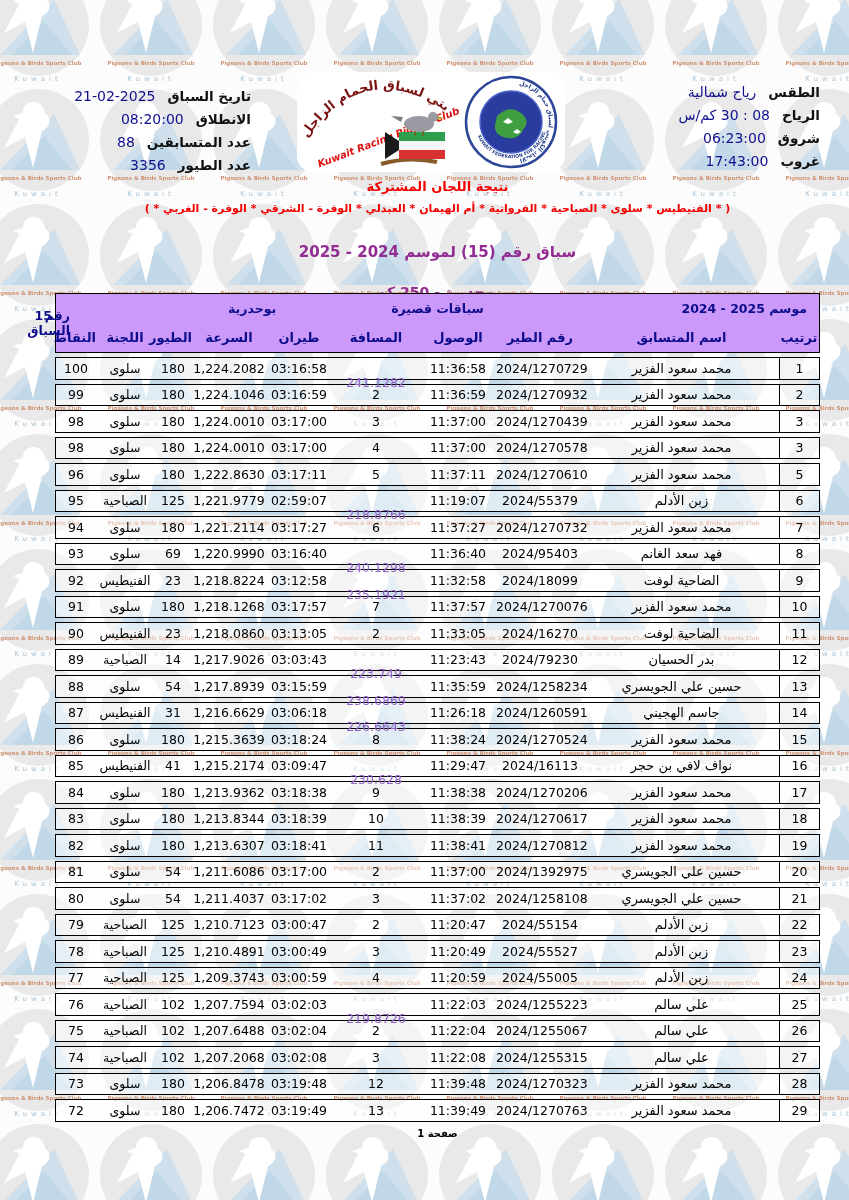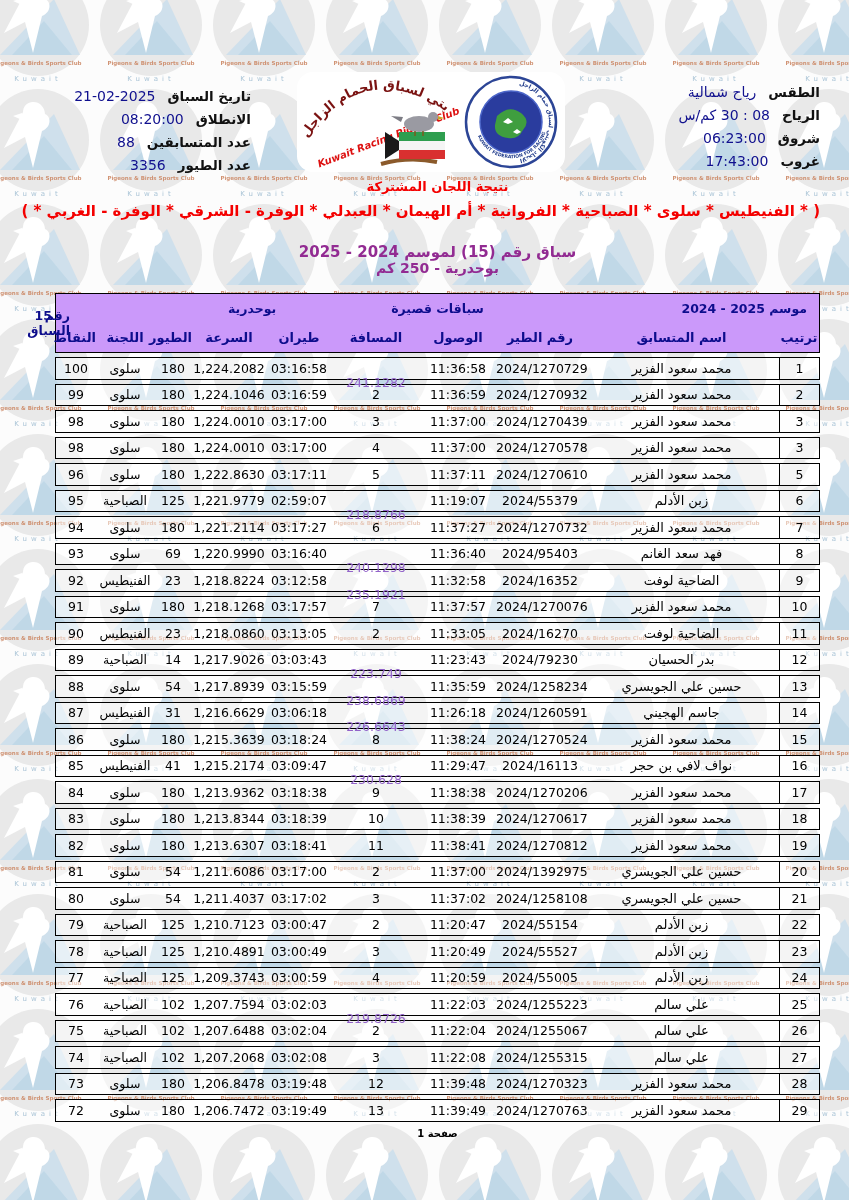--- a/index.html
+++ b/index.html
@@ -18,23 +18,23 @@
   .info .ivalue{color:#10108e;margin-left:0;margin-right:12px;white-space:nowrap;font-size:14px;}
   #info-left{top:84px;left:0;width:196px;}
   #info-right{top:80px;right:0;width:210px;}
 
   
   .logo-band{position:absolute;top:72px;left:242px;width:268px;height:100px;background:#fff;border-radius:16px;}
 
   
   .ttl{position:absolute;left:0;width:100%;text-align:center;white-space:nowrap;}
   .t-main{top:179px;color:#f40000;font-weight:bold;font-size:13px;}
-  .t-comm{top:202px;color:#f40000;font-weight:bold;font-size:15px;}
+  .t-comm{top:202px;color:#f40000;font-weight:bold;font-size:11px;}
   .t-race{top:243px;color:#922b92;font-weight:bold;font-size:15px;}
-  .t-dist{top:260px;color:#922b92;font-weight:bold;font-size:14px;}
+  .t-dist{top:284px;color:#922b92;font-weight:bold;font-size:14px;}
 
   
   .thead{position:absolute;top:293px;left:0;width:765px;height:60px;background:#cb99fa;
          border:1px solid #000;box-sizing:border-box;color:#0d0d8c;font-weight:bold;}
   .band1{position:relative;height:28px;font-size:12.5px;}
   .band1 span{position:absolute;top:7px;}
   .b-raceno{left:14px;display:flex;direction:rtl;}
   .b-raceno .num{margin-right:18px;}
   .b-site{left:172px;}
   .b-type{left:50%;transform:translateX(-50%);}
@@ -292,21 +292,21 @@
       <div class="c w-dist purple" dir="ltr">240.1298</div>
       <div class="c w-fly" dir="ltr">03:16:40</div>
       <div class="c w-spd" dir="ltr">1,220.9990</div>
       <div class="c w-birds" dir="ltr">69</div>
       <div class="c w-comm" dir="rtl">سلوى</div>
       <div class="c w-pts" dir="ltr">93</div>
     </div>
       <div class="trow">
       <div class="c w-rank" dir="ltr">9</div>
       <div class="c w-name" dir="rtl">الضاحية لوفت</div>
-      <div class="c w-bird" dir="ltr">2024/16352</div>
+      <div class="c w-bird" dir="ltr">2024/18099</div>
       <div class="c w-arr" dir="ltr">11:32:58</div>
       <div class="c w-dist purple" dir="ltr">235.1921</div>
       <div class="c w-fly" dir="ltr">03:12:58</div>
       <div class="c w-spd" dir="ltr">1,218.8224</div>
       <div class="c w-birds" dir="ltr">23</div>
       <div class="c w-comm" dir="rtl">الفنيطيس</div>
       <div class="c w-pts" dir="ltr">92</div>
     </div>
       <div class="trow">
       <div class="c w-rank" dir="ltr">10</div>

